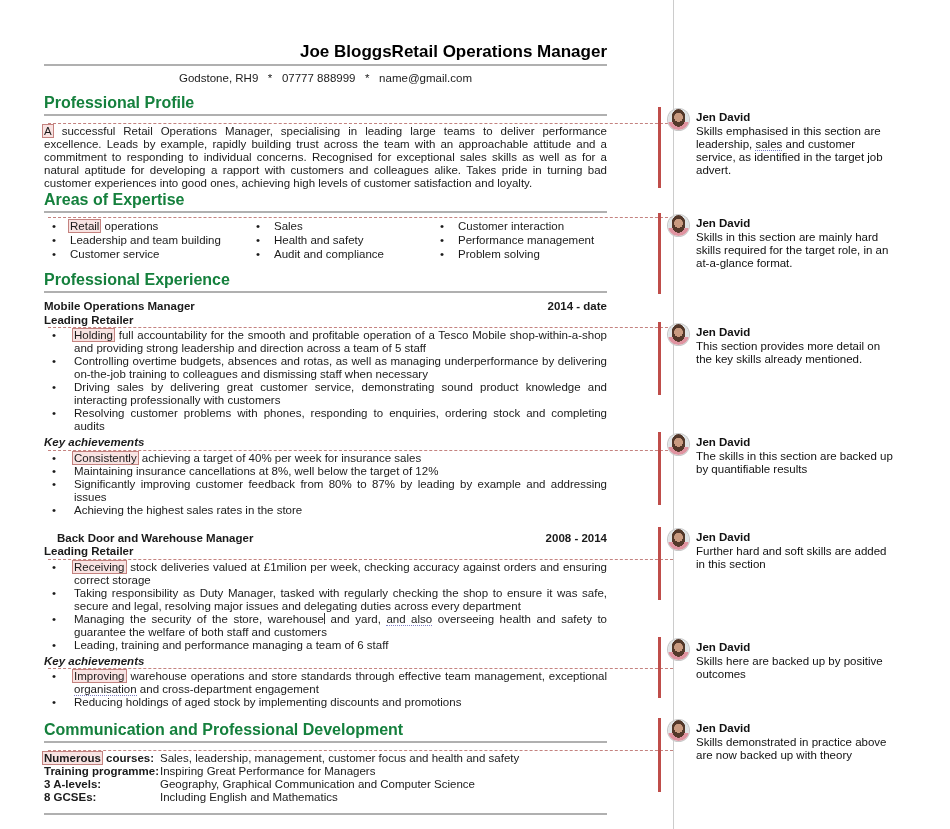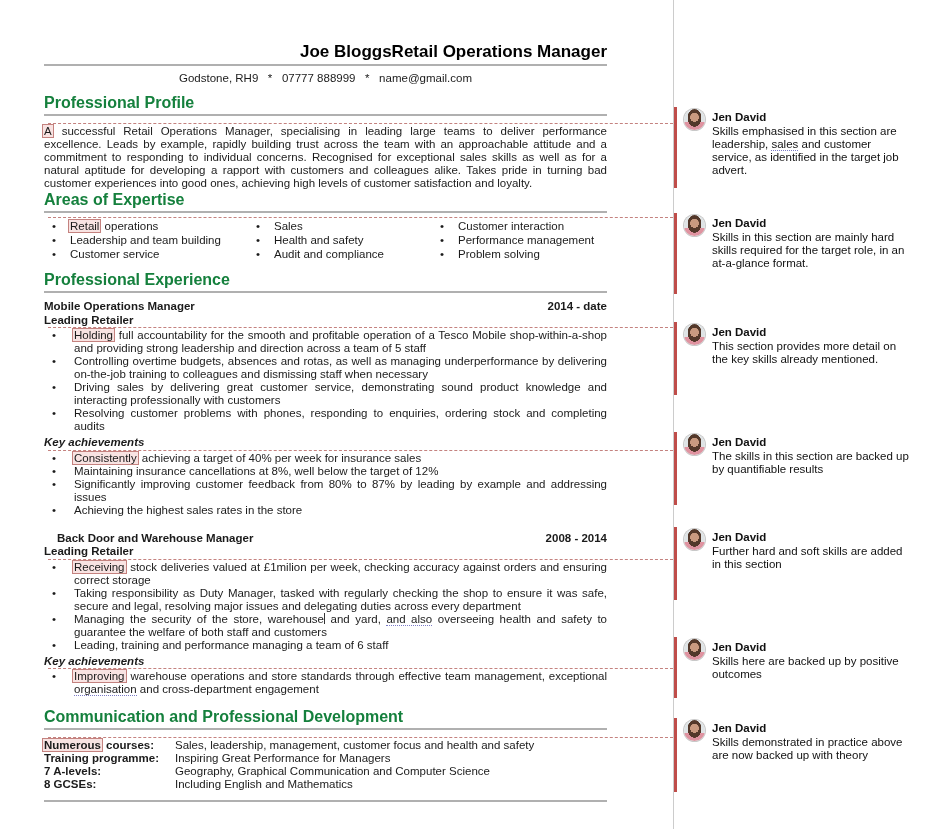--- a/index.html
+++ b/index.html
@@ -42,25 +42,25 @@
   .job-co{font-weight:bold;line-height:13.5px;}
   .blist{margin:2px 0 0 0;padding:0;list-style:none;position:relative;}
   .blist li{position:relative;padding-left:30px;text-align:justify;line-height:13px;}
   .blist li::before{content:"\2022";position:absolute;left:8px;}
   .key-label{margin-top:3px;font-weight:bold;font-style:italic;line-height:13.5px;}
   .job2{margin-top:15px;padding-left:13px;}
   .spell{border-bottom:1px dotted #7b7bc8;}
   .caret{display:inline-block;width:0;border-left:1px solid #333;height:11px;vertical-align:-1px;}
   .qual-table{margin-top:9px;position:relative;}
   .qrow{display:flex;line-height:13px;}
-  .qlabel{width:131px;font-weight:bold;flex:none;}
+  .qlabel{width:116px;font-weight:bold;flex:none;}
   .qval{flex:1;}
   .bottom-rule{margin-top:9px;height:2px;background:#b0b0b0;}
   .separator{position:absolute;left:673px;top:0;bottom:0;width:1px;background:#cccccc;}
-  .comment{position:absolute;left:674px;width:244px;}
+  .comment{position:absolute;left:658px;width:244px;}
   .cbar{position:absolute;left:0;top:0;width:3px;background:#bf4d4a;}
   .avatar{
     position:absolute;left:10px;top:2px;width:21px;height:21px;border-radius:50%;
     box-shadow:0 0 0 1px #c9c9c9;
     background:
       radial-gradient(circle 4.5px at 50% 40%, #c99a80 97%, transparent),
       radial-gradient(ellipse 7px 9px at 50% 42%, #53382a 97%, transparent),
       linear-gradient(#dfe4e6 60%, #df93a0 60%);
   }
   .cbody{margin-left:38px;padding:4px 6px 0 0;font-size:11.5px;line-height:13px;color:#111;}
@@ -133,36 +133,37 @@
     <span class="connector"></span>
     <li><span class="hl">Receiving</span><span> stock deliveries valued at £1milion per week, checking accuracy against orders and ensuring correct storage</span></li>
     <li>Taking responsibility as Duty Manager, tasked with regularly checking the shop to ensure it was safe, secure and legal, resolving major issues and delegating duties across every department</li>
     <li><span>Managing the security of the store, warehouse</span><span class="caret"></span><span> and yard, </span><span class="spell">and also</span><span> overseeing health and safety to guarantee the welfare of both staff and customers</span></li>
     <li>Leading, training and performance managing a team of 6 staff</li>
   </ul>
   <div class="key-label">Key achievements</div>
   <ul class="blist">
     <span class="connector"></span>
     <li><span class="hl">Improving</span><span> warehouse operations and store standards through effective team management, exceptional </span><span class="spell">organisation</span><span> and cross-department engagement</span></li>
+    <li>Reducing holdings of aged stock by implementing discounts and promotions</li>
   </ul>
 
   <h2 class="h2-quals">Communication and Professional Development</h2>
   <div class="h2rule"></div>
   <div class="qual-table">
     <span class="connector"></span>
     <div class="qrow">
       <div class="qlabel"><span class="hl">Numerous</span><span> courses:</span></div>
       <div class="qval">Sales, leadership, management, customer focus and health and safety</div>
     </div>
     <div class="qrow">
       <div class="qlabel">Training programme:</div>
       <div class="qval">Inspiring Great Performance for Managers</div>
     </div>
     <div class="qrow">
-      <div class="qlabel">7 A-levels:</div>
+      <div class="qlabel">3 A-levels:</div>
       <div class="qval">Geography, Graphical Communication and Computer Science</div>
     </div>
     <div class="qrow">
       <div class="qlabel">8 GCSEs:</div>
       <div class="qval">Including English and Mathematics</div>
     </div>
   </div>
   <div class="bottom-rule"></div>
 </div>
 

